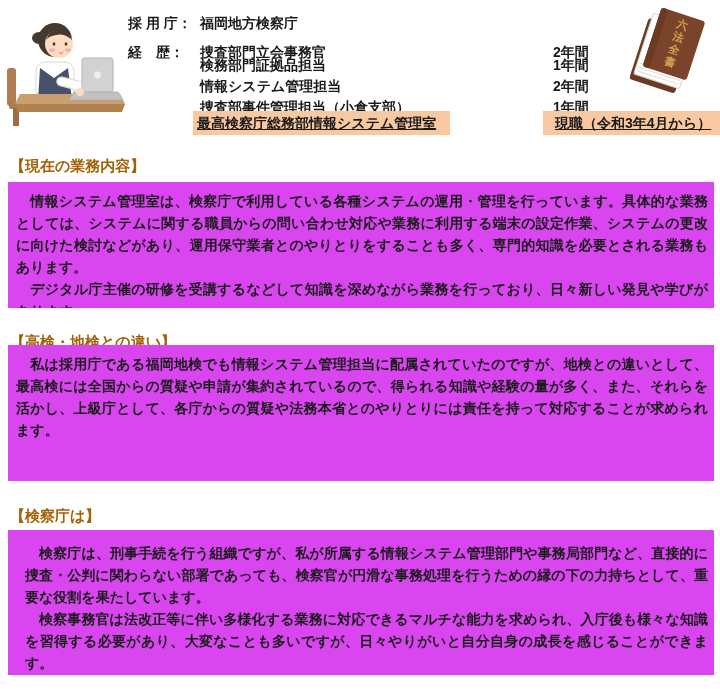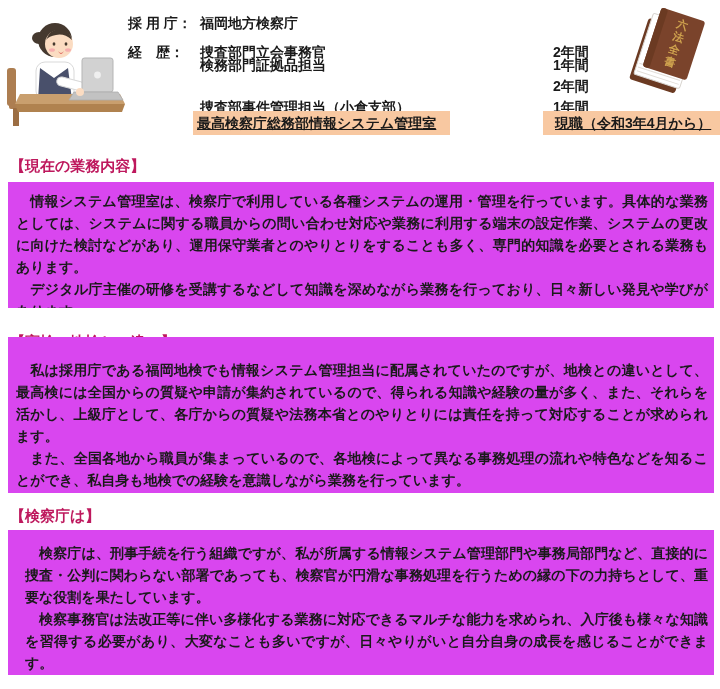--- a/index.html
+++ b/index.html
@@ -21,38 +21,38 @@
     padding:2px 8px 2px 4px;
   }
   .hl-left{left:193px;padding-right:14px;}
   .hl-right{left:543px;padding:2px 10px 2px 12px;}
   
   .person-illu{position:absolute;left:6px;top:16px;width:120px;height:112px;}
   .book-illu{position:absolute;left:620px;top:4px;width:98px;height:104px;}
   
   .section-title{
     position:absolute;left:10px;width:700px;height:20px;
-    color:#be185d;font-size:15px;line-height:20px;
+    color:#a16207;font-size:15px;line-height:20px;
   }
   .section-box{
     position:absolute;left:8px;width:706px;
     background:#d946ef;
     box-sizing:border-box;
     padding:8px 6px 0 8px;
     overflow:hidden;
   }
   .section-box p{
     margin:0;
     font-size:14px;
     line-height:22px;
     text-align:justify;
     word-break:break-all;
   }
   .box-1{top:182px;height:126px;}
-  .box-2{top:337px;height:156px;padding-top:22px;}
+  .box-2{top:345px;height:136px;padding-top:8px;}
   .box-3{top:530px;height:145px;padding-top:12px;padding-left:17px;}
   .title-1{top:156px;}
   .title-2{top:332px;text-decoration:underline;}
   .title-3{top:506px;}
 </style>
 </head>
 <body>
 
 <svg class="person-illu" viewBox="0 0 120 112" aria-hidden="true">
 
@@ -123,20 +123,21 @@
   <div class="hdr-row" style="top:42px">
     <span class="hdr-label">経　歴：</span>
     <span class="hdr-value">捜査部門立会事務官</span>
     <span class="hdr-duration">2年間</span>
   </div>
   <div class="hdr-row" style="top:55px">
     <span class="hdr-value">検務部門証拠品担当</span>
     <span class="hdr-duration">1年間</span>
   </div>
   <div class="hdr-row" style="top:76px">
+    <span class="hdr-value">情報システム管理担当</span>
     <span class="hdr-duration">2年間</span>
   </div>
   <div class="hdr-row" style="top:97px">
     <span class="hdr-value">捜査部事件管理担当（小倉支部）</span>
     <span class="hdr-duration">1年間</span>
   </div>
   <div class="hdr-row" style="top:111px">
     <span class="hdr-value hl hl-left">最高検察庁総務部情報システム管理室</span>
     <span class="hdr-duration hl hl-right">現職（令和3年4月から）</span>
   </div>
@@ -144,21 +145,20 @@
 
 <div class="section-title title-1">【現在の業務内容】</div>
 <div class="section-box box-1">
   <p>　情報システム管理室は、検察庁で利用している各種システムの運用・管理を行っています。具体的な業務としては、システムに関する職員からの問い合わせ対応や業務に利用する端末の設定作業、システムの更改に向けた検討などがあり、運用保守業者とのやりとりをすることも多く、専門的知識を必要とされる業務もあります。</p>
   <p>　デジタル庁主催の研修を受講するなどして知識を深めながら業務を行っており、日々新しい発見や学びがあります。</p>
 </div>
 
 <div class="section-title title-2">【高検・地検との違い】</div>
 <div class="section-box box-2">
   <p>　私は採用庁である福岡地検でも情報システム管理担当に配属されていたのですが、地検との違いとして、最高検には全国からの質疑や申請が集約されているので、得られる知識や経験の量が多く、また、それらを活かし、上級庁として、各庁からの質疑や法務本省とのやりとりには責任を持って対応することが求められます。</p>
-  <p>　また、全国各地から職員が集まっているので、各地検によって異なる事務処理の流れや特色などを知ることができ、私自身も地検での経験を意識しながら業務を行っています。</p>
 </div>
 
 <div class="section-title title-3">【検察庁は】</div>
 <div class="section-box box-3">
   <p>　検察庁は、刑事手続を行う組織ですが、私が所属する情報システム管理部門や事務局部門など、直接的に捜査・公判に関わらない部署であっても、検察官が円滑な事務処理を行うための縁の下の力持ちとして、重要な役割を果たしています。</p>
   <p>　検察事務官は法改正等に伴い多様化する業務に対応できるマルチな能力を求められ、入庁後も様々な知識を習得する必要があり、大変なことも多いですが、日々やりがいと自分自身の成長を感じることができます。</p>
   <p>　このページをご覧になって興味を持たれた方は、是非各地検のホームページもご覧になってみてください。</p>
 </div>
 
 </body></html>

